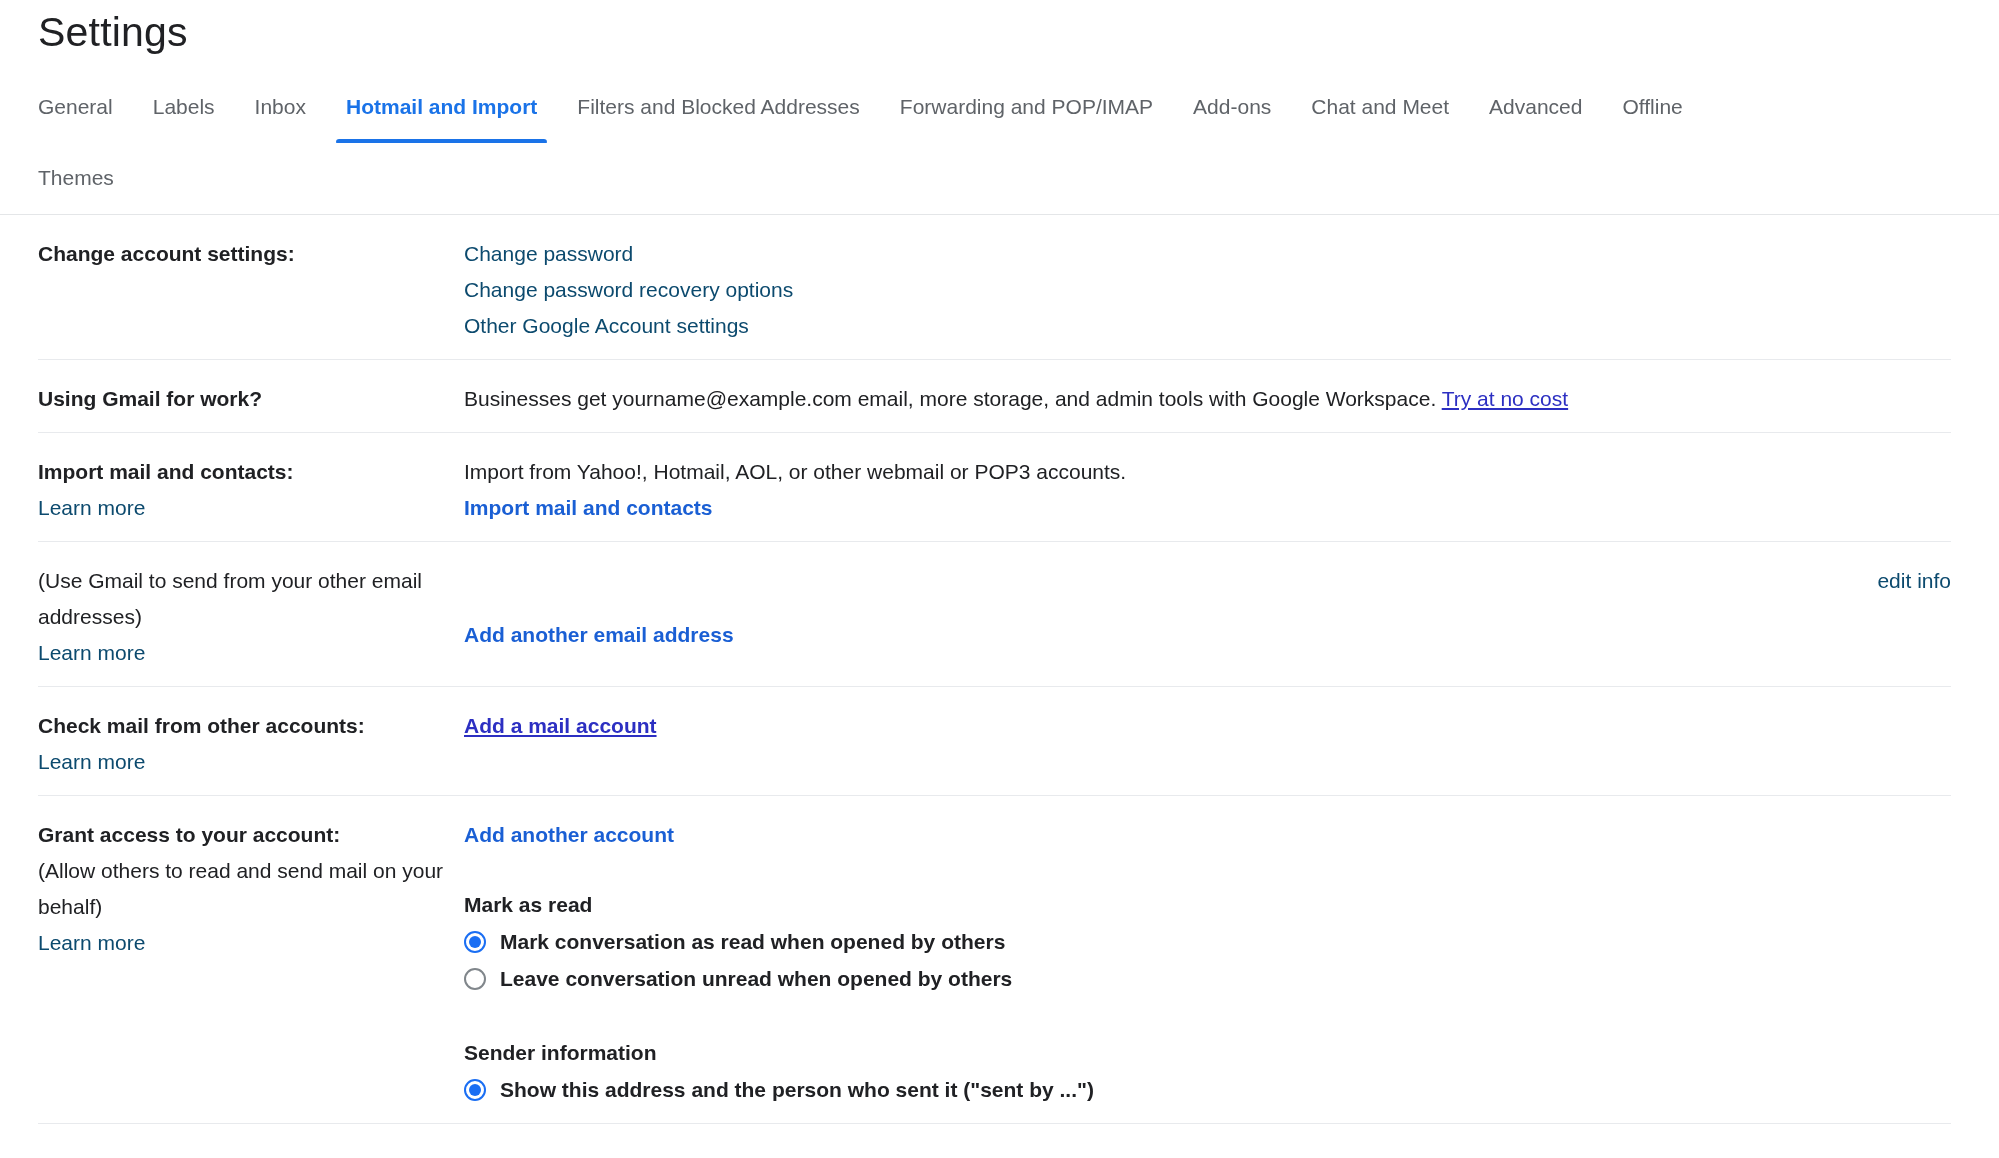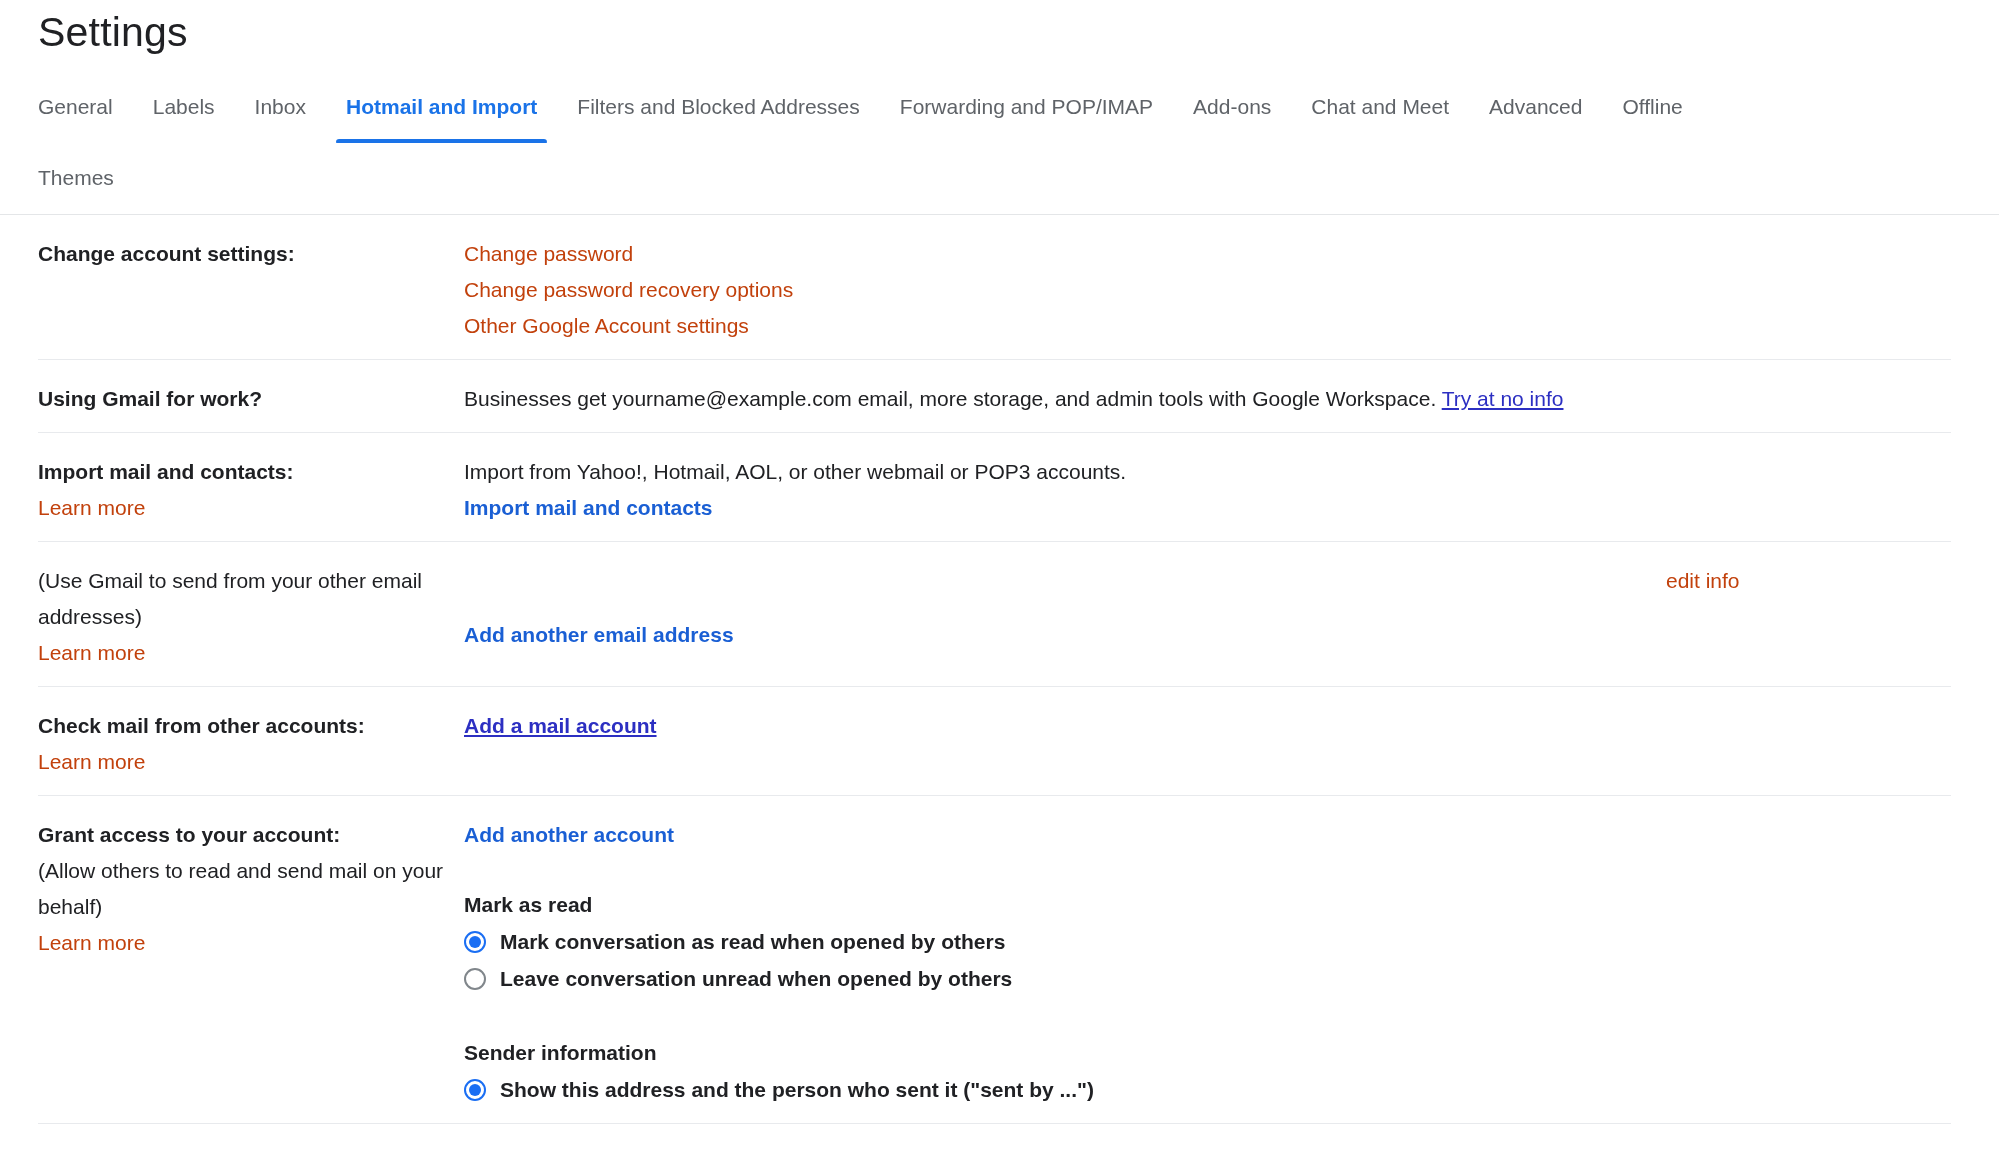--- a/index.html
+++ b/index.html
@@ -40,27 +40,27 @@
 
   
   .settings-table { margin-left: 38px; width: 1913px; }
   .section {
     display: flex; align-items: flex-start;
     border-bottom: 1px solid #e8eaed;
     padding: 21px 0 15px 0;
   }
   .col-label { width: 426px; flex-shrink: 0; line-height: 36px; }
   .col-content { flex: 1 1 auto; line-height: 36px; }
-  .col-right { width: 285px; flex-shrink: 0; line-height: 36px; }
+  .col-right { width: 285px; flex-shrink: 0; line-height: 36px; text-align: right; }
 
   .bold-label { font-weight: 700; color: #202124; }
   .sublabel { font-weight: 400; color: #202124; }
 
   a, .link { text-decoration: none; cursor: pointer; }
-  .plain-link { color: #c2410c; }
+  .plain-link { color: #0c4a6e; }
   .bold-link { color: #1a5fd4; font-weight: 700; }
   .u-link { color: #2c2fc2; text-decoration: underline; }
   .bold-u-link { color: #2c2fc2; font-weight: 700; text-decoration: underline; }
 
   .stack > div { line-height: 36px; }
 
   
   .send-action { margin-top: 54px; }
   .sub-heading { font-weight: 700; margin-top: 34px; }
   .sub-heading.sender { margin-top: 38px; }
@@ -115,21 +115,21 @@
       <div><a class="plain-link">Other Google Account settings</a></div>
     </div>
   </div>
 
   <div class="section">
     <div class="col-label">
       <span class="bold-label">Using Gmail for work?</span>
     </div>
     <div class="col-content">
       <span>Businesses get yourname@example.com email, more storage, and admin tools with Google Workspace.</span>
-      <a class="u-link">Try at no info</a>
+      <a class="u-link">Try at no cost</a>
     </div>
   </div>
 
   <div class="section">
     <div class="col-label stack">
       <div class="bold-label">Import mail and contacts:</div>
       <div><a class="plain-link">Learn more</a></div>
     </div>
     <div class="col-content stack">
       <div>Import from Yahoo!, Hotmail, AOL, or other webmail or POP3 accounts.</div>

